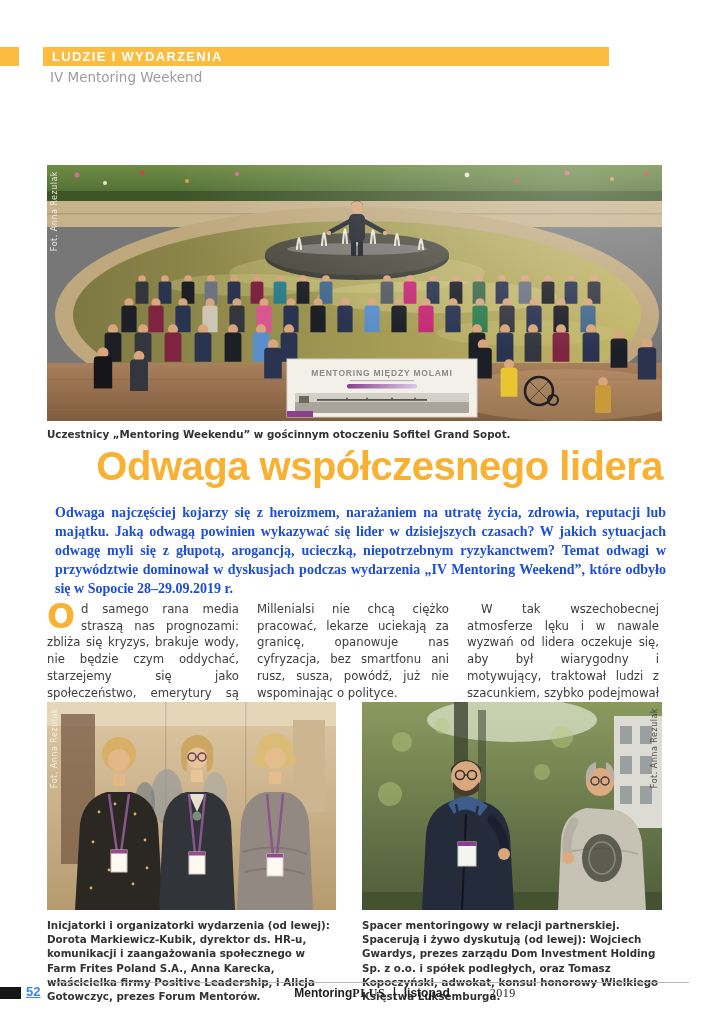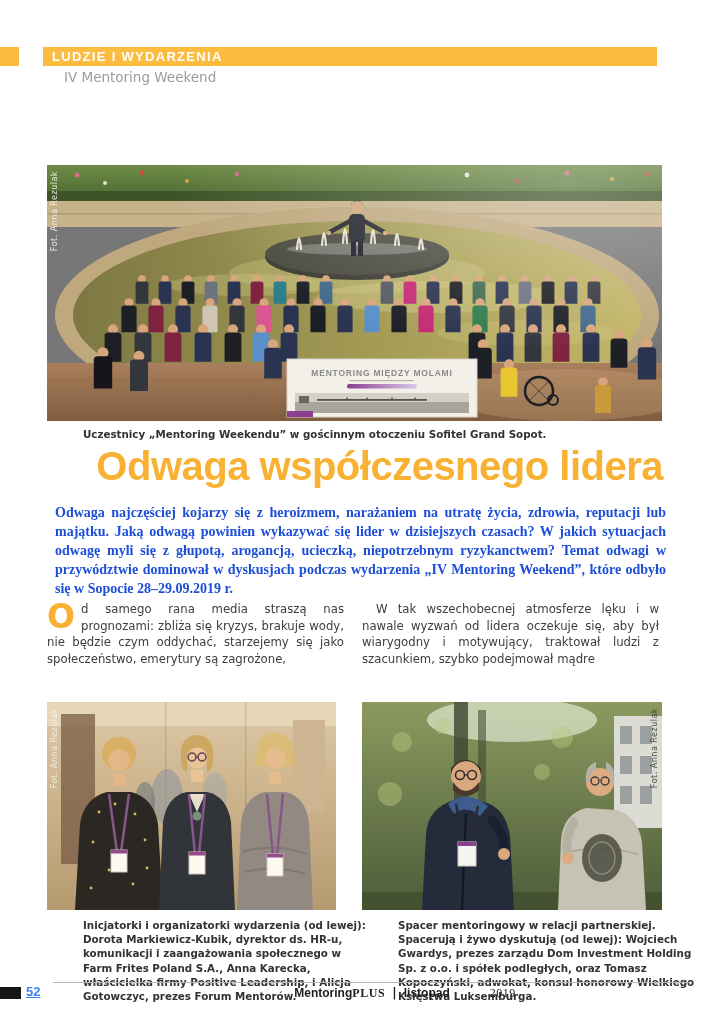--- a/index.html
+++ b/index.html
@@ -9,43 +9,43 @@
   html,body{margin:0;padding:0;}
   body{
     width:724px;height:1024px;background:#ffffff;
     font-family:"DejaVu Sans",sans-serif;color:#3c3c3c;
     position:relative;overflow:hidden;
   }
   .abs{position:absolute;}
 
   
   .kicker-square{left:0;top:47px;width:19px;height:19px;background:var(--bar);}
-  .kicker-bar{left:43px;top:47px;width:614px;height:19px;background:var(--bar);}
+  .kicker-bar{left:43px;top:47px;width:566px;height:19px;background:var(--bar);}
   .kicker-label{
     font-family:"Liberation Sans",sans-serif;font-weight:700;font-size:13px;
     color:#ffffff;letter-spacing:1.3px;line-height:19px;padding-left:9px;
     text-transform:uppercase;white-space:nowrap;
   }
-  .event-title{left:50px;top:69px;font-size:13.5px;color:#9c9c9c;margin-left:14px;}
+  .event-title{left:50px;top:69px;font-size:13.5px;color:#9c9c9c;}
 
   
   .photo{overflow:hidden;background:#777;}
   .photo-main{left:47px;top:165px;width:615px;height:256px;}
   .photo-left{left:47px;top:702px;width:289px;height:208px;}
   .photo-right{left:362px;top:702px;width:300px;height:208px;}
   .photo svg{display:block;}
   .photo-credit{
     position:absolute;top:6px;
     writing-mode:vertical-rl;transform:rotate(180deg);
     font-size:8px;letter-spacing:.5px;opacity:.9;white-space:nowrap;
   }
   .credit-light{color:#f4f2ec;left:3px;}
   .credit-dark{color:#3f3f38;right:3px;left:auto;}
 
-  .caption{font-size:10.3px;line-height:1.38;color:#323232;font-weight:600;margin-left:36px;}
+  .caption{font-size:10.3px;line-height:1.38;color:#323232;font-weight:600;}
   .caption-main{left:47px;top:427px;width:611px;}
   .caption-left{left:47px;top:918px;width:289px;}
   .caption-right{left:362px;top:918px;width:300px;}
 
   
   .headline{
     left:45px;top:444px;width:618px;
     font-family:"Liberation Sans",sans-serif;font-weight:700;
     font-size:40px;letter-spacing:-0.5px;color:var(--accent);white-space:nowrap;text-align:right;
   }
@@ -256,20 +256,21 @@
   <span class="photo-credit credit-light">Fot. Anna Rezulak</span>
 </div>
 
 <div class="abs caption caption-main">Uczestnicy „Mentoring Weekendu” w gościnnym otoczeniu Sofitel Grand Sopot.</div>
 
 <div class="abs headline">Odwaga współczesnego lidera</div>
 <div class="abs lead">Odwaga najczęściej kojarzy się z heroizmem, narażaniem na utratę życia, zdrowia, reputacji lub majątku. Jaką odwagą powinien wykazywać się lider w dzisiejszych czasach? W jakich sytuacjach odwagę myli się z głupotą, arogancją, ucieczką, niepotrzebnym ryzykanctwem? Temat odwagi w przywództwie dominował w dyskusjach podczas wydarzenia „IV Mentoring Weekend”, które odbyło się w Sopocie 28–29.09.2019 r.</div>
 
 <div class="abs columns">
   <p><span class="dropcap">O</span><span>d samego rana media straszą nas prognozami: zbliża się kryzys, brakuje wody, nie będzie czym oddychać, starzejemy się jako społeczeństwo, emerytury są zagrożone,</span></p>
+  <p>Millenialsi nie chcą ciężko pracować, lekarze uciekają za granicę, opanowuje nas cyfryzacja, bez smartfonu ani rusz, susza, powódź, już nie wspominając o polityce.</p>
   <p class="col-indent">W tak wszechobecnej atmosferze lęku i w nawale wyzwań od lidera oczekuje się, aby był wiarygodny i motywujący, traktował ludzi z szacunkiem, szybko podejmował mądre</p>
 </div>
 
 <div class="abs photo photo-left">
   <svg width="289" height="208" viewBox="0 0 289 208">
     <defs>
       <linearGradient id="roomG" x1="0" y1="0" x2="0" y2="1">
         <stop offset="0" stop-color="#dcc9ac"></stop>
           <stop offset="1" stop-color="#b1966f"></stop>
       </linearGradient>

